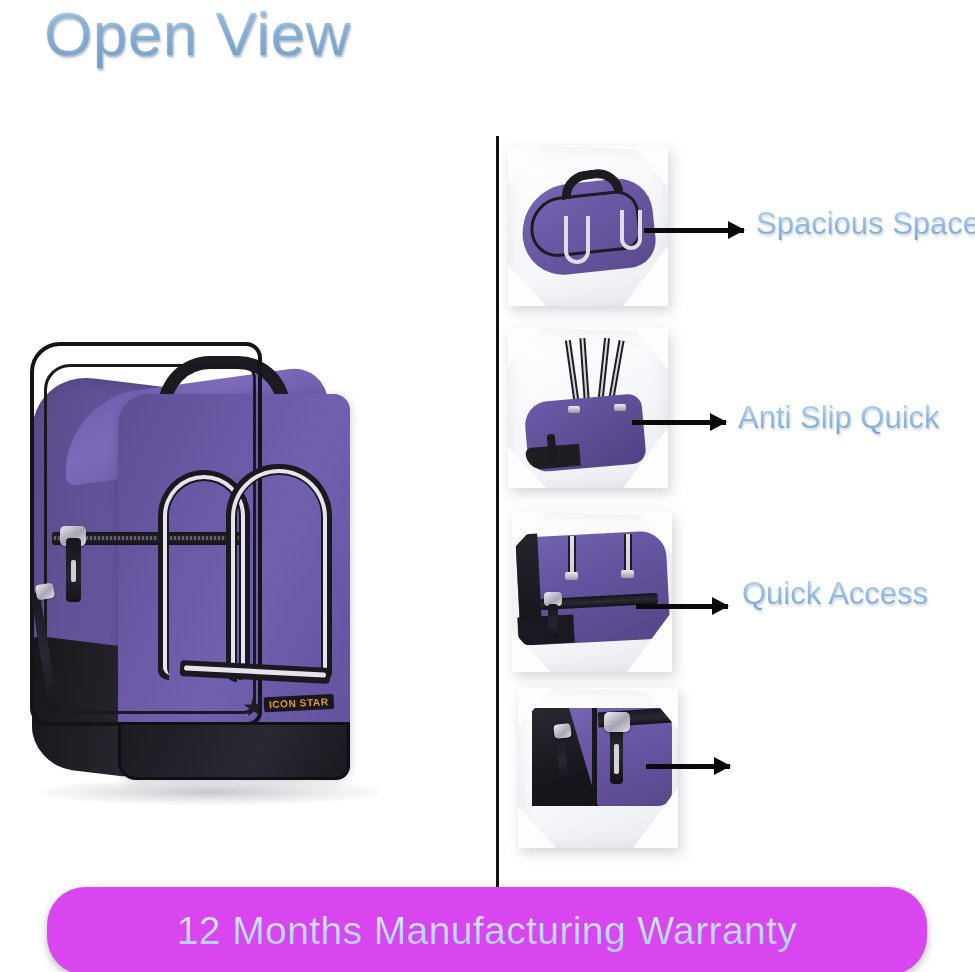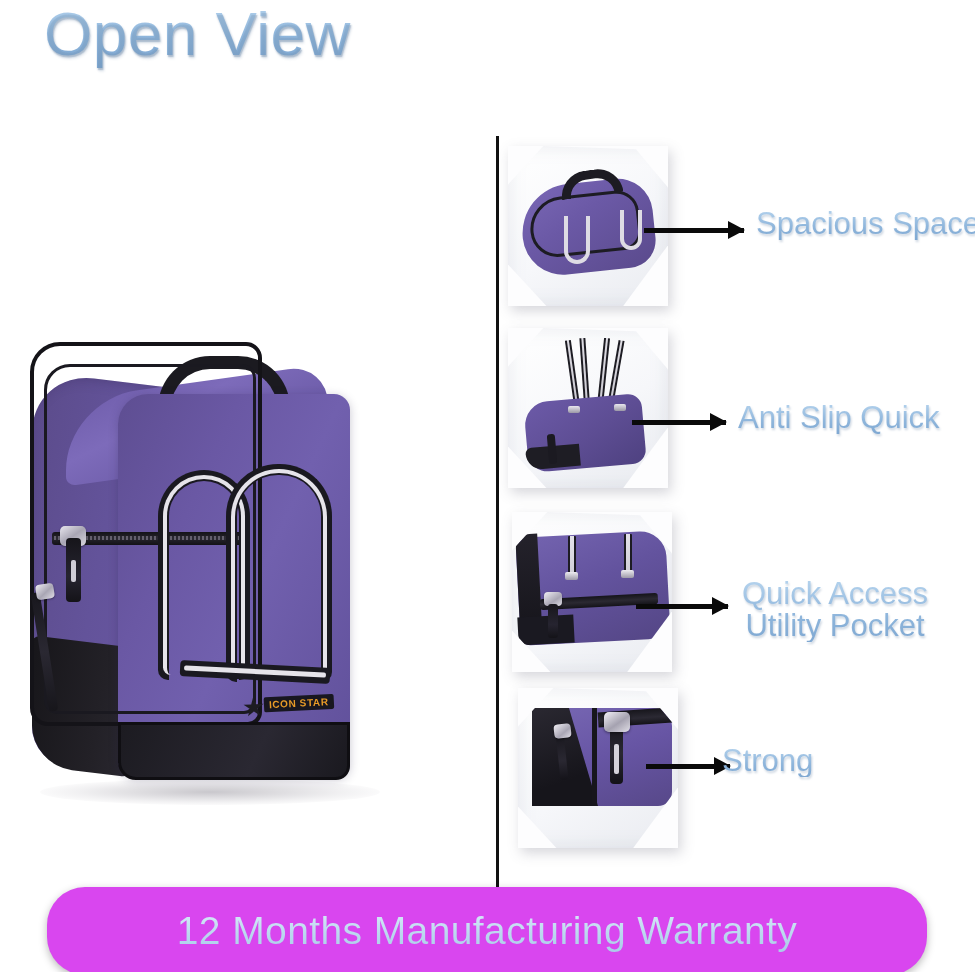--- a/index.html
+++ b/index.html
@@ -743,39 +743,37 @@
       <div class="t3-ring t3-rg1"></div>
       <div class="t3-ring t3-rg2"></div>
       <div class="t3-zip"></div>
       <div class="t3-zip-slider"></div>
       <div class="t3-zip-pull"></div>
     </div>
   </div>
   <div class="arrow" style="left:636px; top:604px; width:92px;"></div>
   <div class="feature-label two-line" style="left:742px; top:578px;">
     <div>Quick Access</div>
-    <div>Utility Pocket</div>
   </div>
 </div>
 
 <div class="feature-row">
   <div class="thumb" style="left:518px; top:688px;">
     <div class="thumb-blob"></div>
     <div class="thumb-img" style="left:0;top:0;width:160px;height:160px;">
       <div class="t4-purple"></div>
       <div class="t4-black-wedge"></div>
       <div class="t4-vseam"></div>
       <div class="t4-topband"></div>
       <div class="t4-zip-main"></div>
       <div class="t4-slider-main"></div>
       <div class="t4-zip-small"></div>
       <div class="t4-slider-small"></div>
     </div>
   </div>
   <div class="arrow" style="left:646px; top:764px; width:84px;"></div>
   <div class="feature-label two-line" style="left:722px; top:745px;">
-    <div>Strong</div>
   </div>
 </div>
 
 <div class="warranty-banner">
   <div class="warranty-text">12 Months Manufacturing Warranty</div>
 </div>
 
 </body></html>

